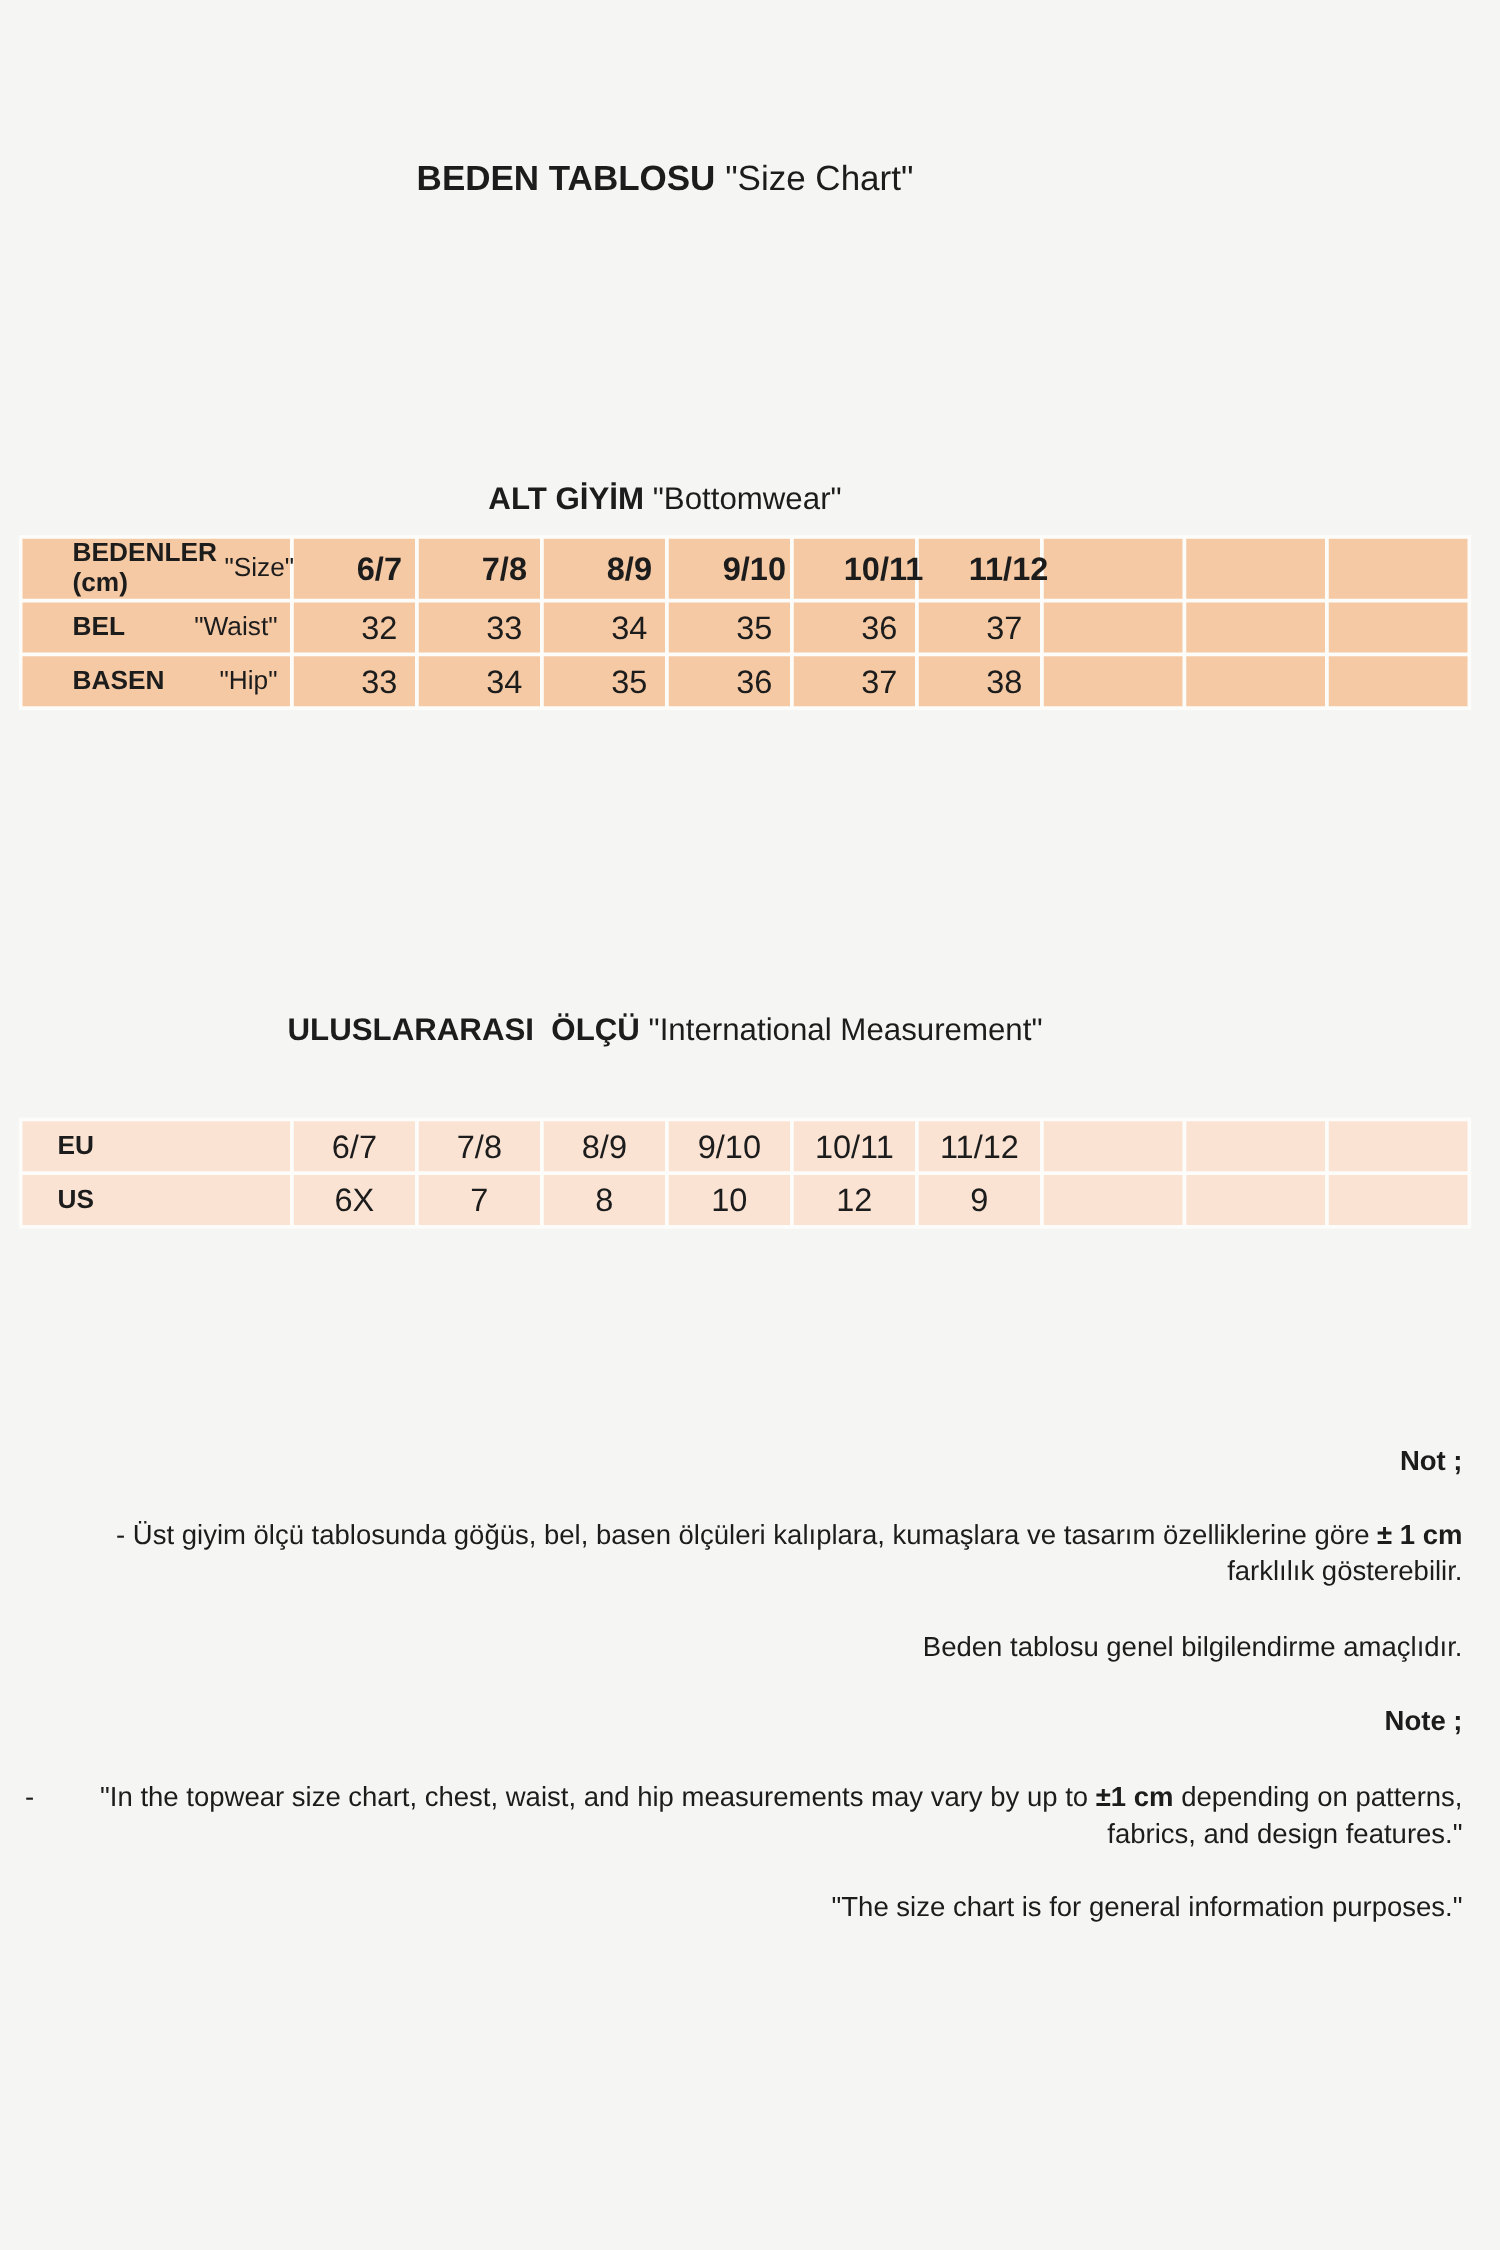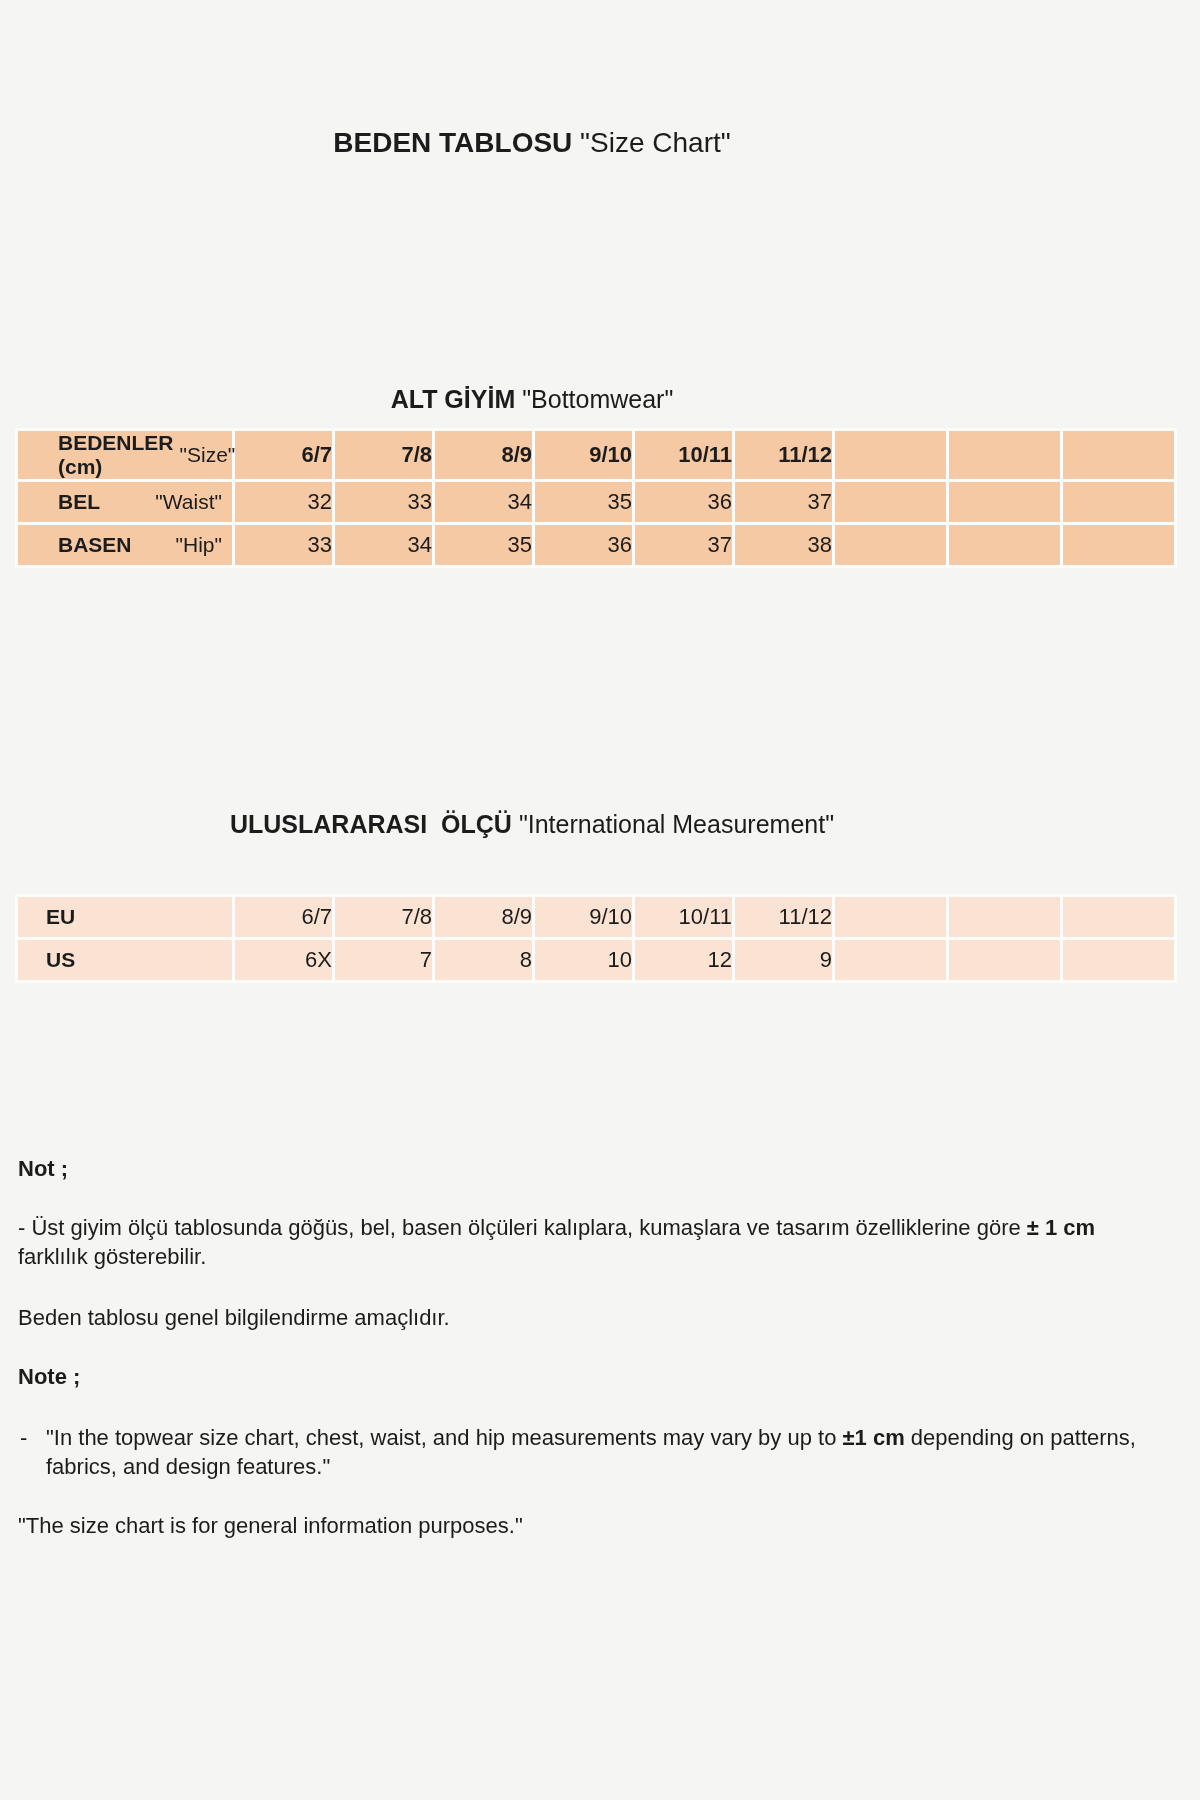--- a/index.html
+++ b/index.html
@@ -36,26 +36,26 @@
   col.c-label{width:214px;}
   col.c-val{width:97px;}
   col.c-empty{width:111px;}
   td{height:40px;padding:0;vertical-align:middle;}
   #t1 td{background:var(--t1-cell,#f5c9a4);padding-left:40px;}
   #t2 td{background:var(--t2-cell,#fae3d3);}
   td.label-cell{padding:0 10px 0 28px;}
   .label-flex{display:flex;justify-content:space-between;align-items:center;gap:6px;}
   .lbl-tr{font-weight:bold;font-size:21px;}
   .lbl-en{font-weight:normal;font-size:21px;}
-  td.val-cell{text-align:right;font-size:22px;}
+  td.val-cell{text-align:center;font-size:26px;}
   td.val-cell.hdr{font-weight:bold;}
 
   
   .notes{position:absolute;top:1154px;left:18px;width:1156px;font-size:22px;line-height:1.32;}
-  .notes p{margin:0 4px 28px 0;}
+  .notes p{margin:0 4px 28px 0;text-align:right;}
   .notes p.bold{font-weight:bold;}
   .notes b{font-weight:bold;}
   .note-bullet-tr{margin-bottom:32px !important;}
   .note-heading-tr{margin-bottom:30px !important;}
   .note-general-tr{margin-bottom:30px !important;}
   .note-heading-en{margin-bottom:32px !important;}
   .note-bullet-en{position:relative;padding-left:28px;margin-bottom:30px !important;}
   .note-bullet-en .dash{position:absolute;left:2px;top:0;}
 </style>
 </head>

